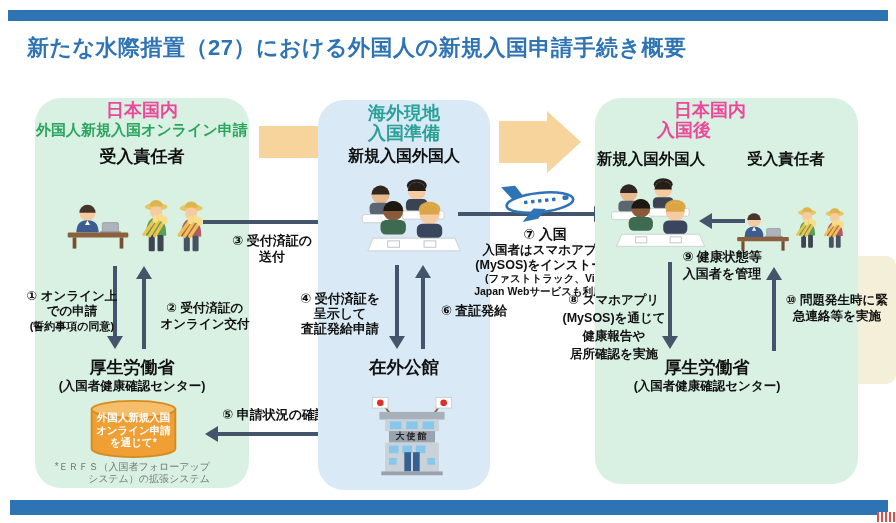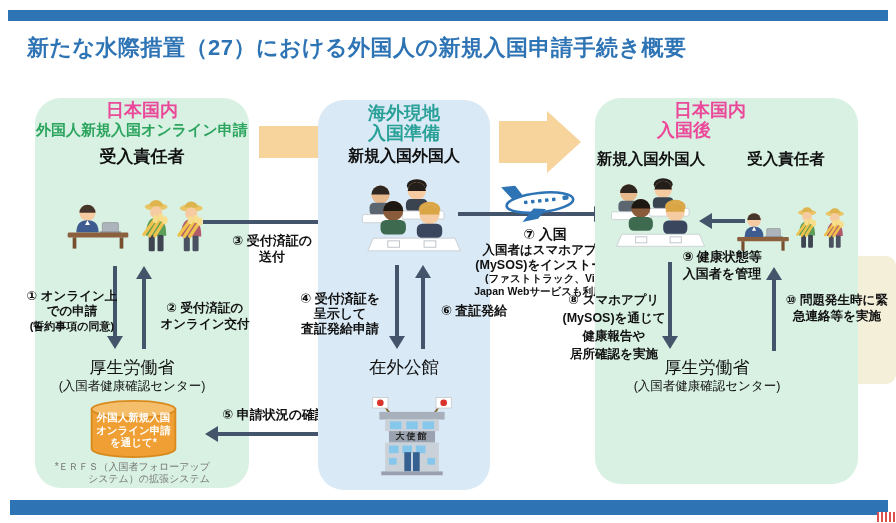--- a/index.html
+++ b/index.html
@@ -12,21 +12,21 @@
   .panel.blue{background:#D9E9F5;}
   .hdr{position:absolute;text-align:center;font-weight:bold;font-size:18px;line-height:20px;white-space:nowrap;}
   .hdr.green{color:#ec4899;}
   .hdr.teal{color:#2AA198;}
   .hdr2{position:absolute;text-align:center;font-weight:bold;color:#2BA45D;font-size:15px;white-space:nowrap;}
   .actor{position:absolute;text-align:center;font-weight:bold;color:#111;white-space:nowrap;}
   .sub{position:absolute;text-align:center;color:#666;font-size:12px;white-space:nowrap;}
   .step{position:absolute;text-align:center;font-weight:bold;color:#111;font-size:13px;line-height:16px;}
   .step span{display:block;white-space:nowrap;}
   .small-line{font-size:11px;}
-  .min{position:absolute;text-align:center;font-weight:normal;color:#111;white-space:nowrap;}
+  .min{position:absolute;text-align:center;font-weight:bold;color:#111;white-space:nowrap;}
   .hl{position:absolute;height:4px;background:#44546A;}
   .hl.right:after{content:"";position:absolute;left:100%;top:50%;transform:translateY(-50%);border-left:13px solid #44546A;border-top:8px solid transparent;border-bottom:8px solid transparent;}
   .hl.left:before{content:"";position:absolute;right:100%;top:50%;transform:translateY(-50%);border-right:13px solid #44546A;border-top:8px solid transparent;border-bottom:8px solid transparent;}
   .vl{position:absolute;width:4px;background:#44546A;}
   .vl.down:after{content:"";position:absolute;top:100%;left:50%;transform:translateX(-50%);border-top:13px solid #44546A;border-left:8px solid transparent;border-right:8px solid transparent;}
   .vl.up:before{content:"";position:absolute;bottom:100%;left:50%;transform:translateX(-50%);border-bottom:13px solid #44546A;border-left:8px solid transparent;border-right:8px solid transparent;}
   .oband{position:absolute;background:#F6D49C;}
   .ohead{position:absolute;width:0;height:0;border-top:31px solid transparent;border-bottom:31px solid transparent;border-left:34px solid #F6D49C;}
   .cream{position:absolute;background:#F4EFD9;border-radius:10px;}
   .illu{position:absolute;}

